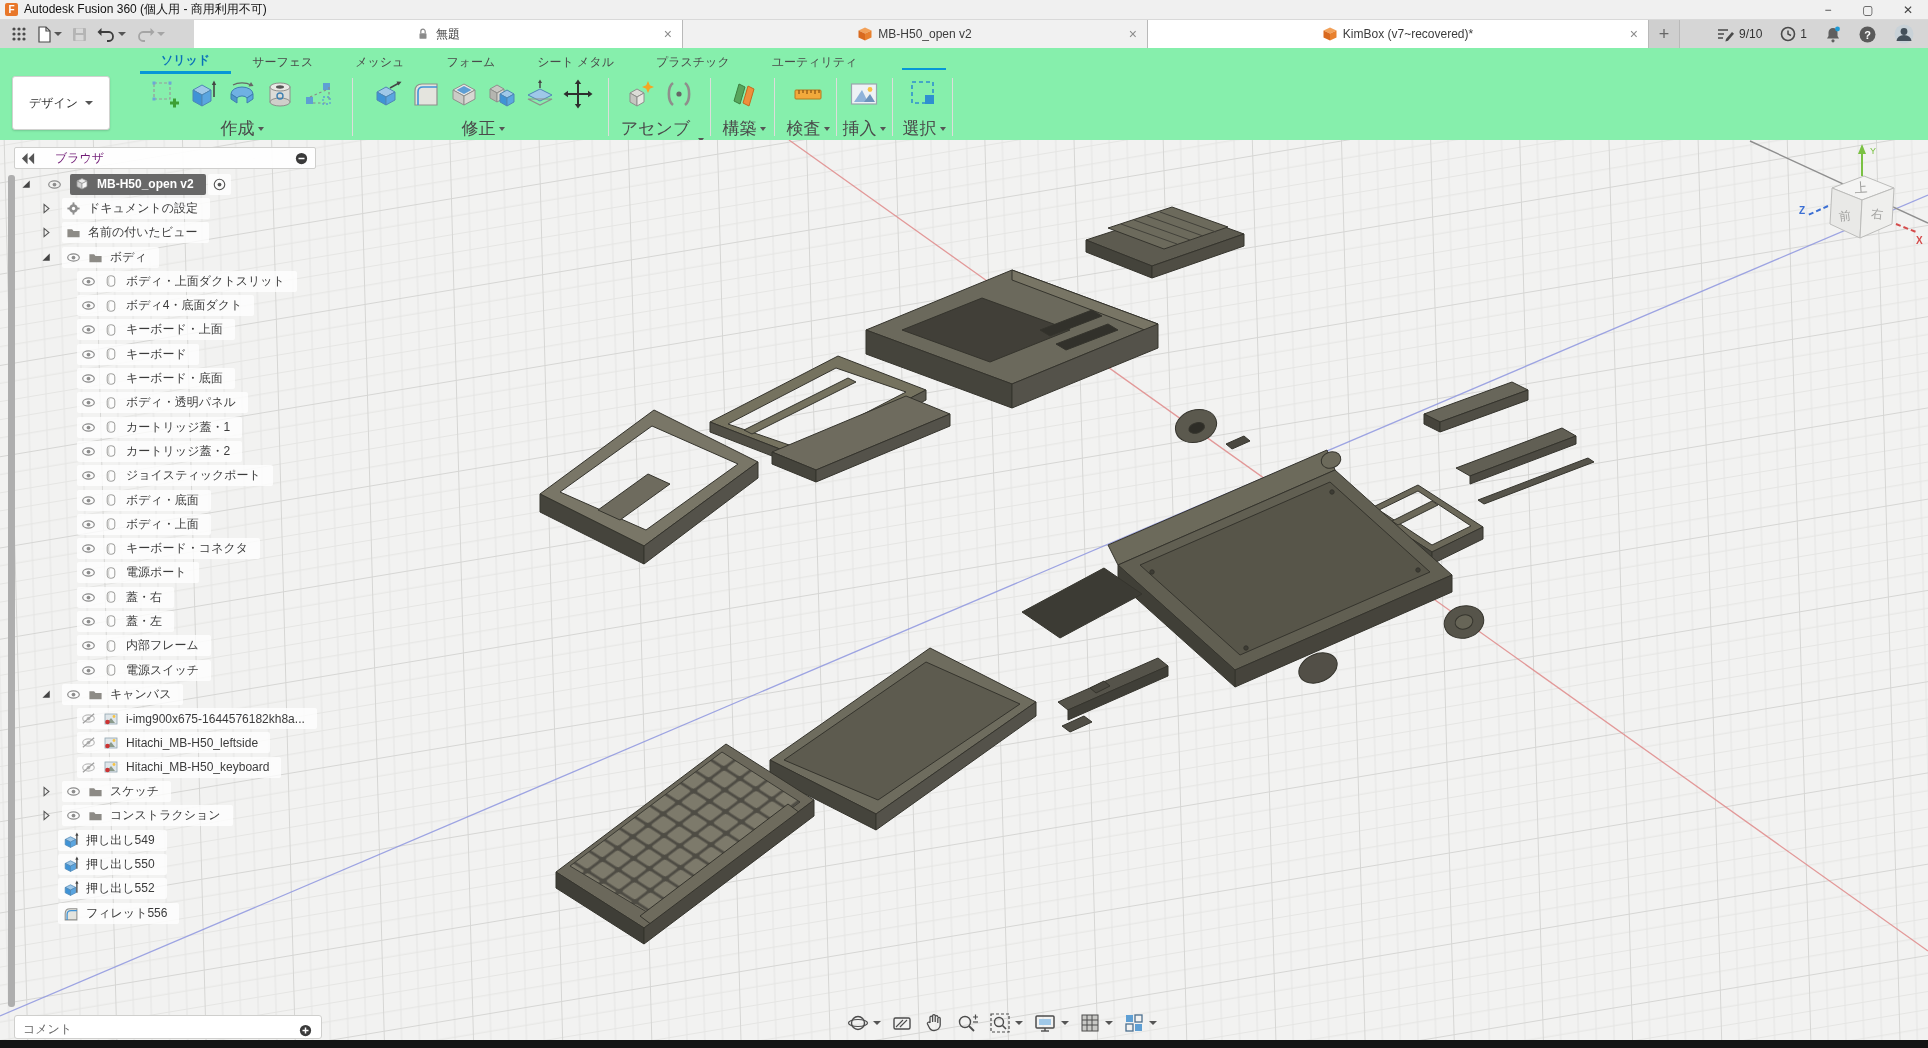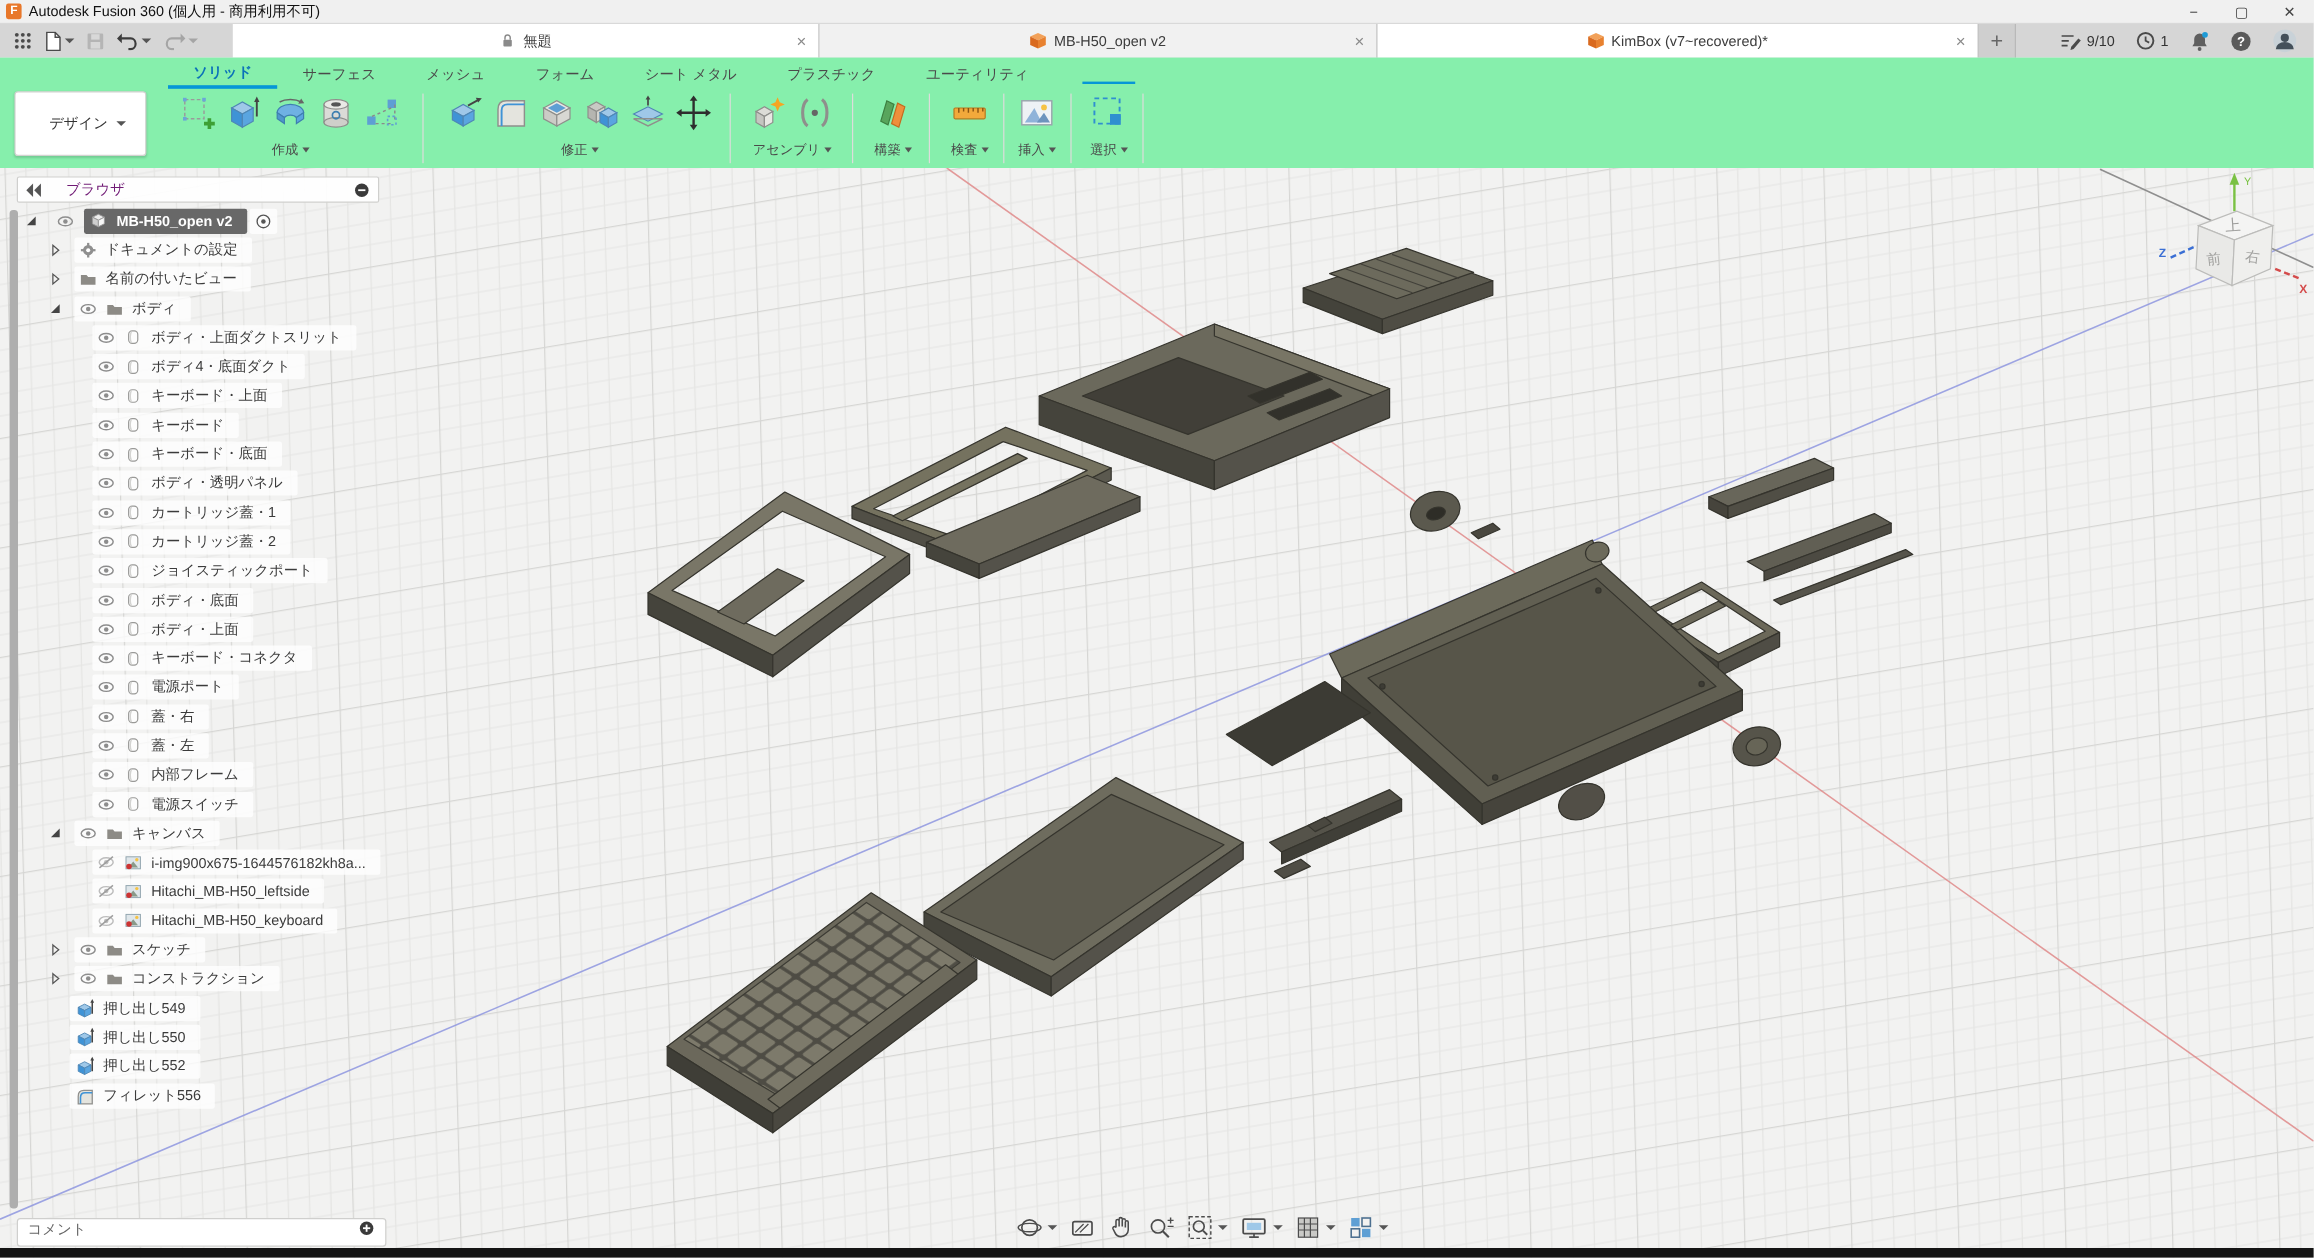--- a/index.html
+++ b/index.html
@@ -29,25 +29,25 @@
   .newtab{width:30px;display:flex;align-items:center;justify-content:center;background:#cfcfcf;
           color:#666;font-size:18px;border-right:1px solid #b9b9b9;}
   .hdricon{display:flex;align-items:center;gap:4px;color:#333;font-size:12px;}
   
   .ribbon{left:0;top:48px;width:1928px;height:92px;background:#86efac;border-bottom:1px solid #d5d5d3;}
   .rtabs{position:absolute;left:140px;top:2px;display:flex;height:24px;}
   .rtab{padding:0 21px;display:flex;align-items:center;font-size:12px;color:#4a4a4a;}
   .rtab.active{color:#0a71b9;border-bottom:3px solid #0696d7;font-weight:bold;}
   .wsbtn{position:absolute;left:12px;top:28px;width:96px;height:52px;background:#fff;border:1px solid #d2d2d0;
          border-radius:3px;box-shadow:0 1px 2px rgba(0,0,0,.15);display:flex;align-items:center;
-         justify-content:center;gap:5px;font-size:12px;color:#333;padding-left:12px;}
+         justify-content:center;gap:5px;font-size:12px;color:#333;}
   .tgroup{position:absolute;top:26px;text-align:center;}
   .ticons{display:flex;justify-content:center;gap:2px;}
   .tico{width:36px;height:40px;display:flex;align-items:center;justify-content:center;border-radius:2px;}
-  .glabel{margin-top:3px;font-size:11px;color:#4a4a4a;display:flex;align-items:center;justify-content:center;gap:3px;text-align:right;}
+  .glabel{margin-top:3px;font-size:17px;color:#4a4a4a;display:flex;align-items:center;justify-content:center;gap:3px;}
   .gcaret{width:0;height:0;border-left:3.5px solid transparent;border-right:3.5px solid transparent;border-top:4px solid #555;}
   .vsep{position:absolute;top:30px;width:1px;height:58px;background:#dddddb;}
   .active-tool{position:absolute;left:902px;top:68px;width:44px;height:2px;background:#0696d7;}
   
   .vp{left:0;top:140px;}
   
   .vcube{left:1798px;top:142px;}
   
   .lscroll{left:8px;top:175px;width:7px;height:832px;background:#aeaeae;border-radius:3px;}
   .bheader{left:14px;top:147px;width:288px;height:20px;background:rgba(255,255,255,.92);border:1px solid #cfcfcd;
@@ -59,21 +59,21 @@
   .pill{display:inline-flex;align-items:center;background:rgba(255,255,255,.78);border-radius:2px;
         padding:0 12px 0 4px;gap:7px;height:21px;}
   .pill.sel{background:#686868;}
   .tl{font-size:12px;color:#3b3b3b;white-space:nowrap;}
   .sel .tl{color:#fff;font-weight:bold;}
   .chip{display:inline-flex;align-items:center;background:rgba(255,255,255,.78);border-radius:2px;
         height:21px;padding:0 4px;margin-left:2px;}
   .ticn{flex:0 0 auto;}
   
   .comment{left:14px;top:1015px;width:290px;height:22px;background:#fff;border:1px solid #cfcfcd;border-radius:3px;
-           display:flex;align-items:flex-start;padding:0 8px;font-size:12px;color:#666;gap:6px;}
+           display:flex;align-items:flex-end;padding:0 8px;font-size:12px;color:#666;gap:6px;}
   .cspace{flex:1;}
   
   .navbar{left:845px;top:1010px;height:26px;display:flex;align-items:center;gap:6px;}
   .nitem{display:flex;align-items:center;gap:2px;padding:2px;}
   
   .timeline{left:0;top:1040px;width:1928px;height:8px;background:#141414;}
 </style>
 </head>
 <body>
 

